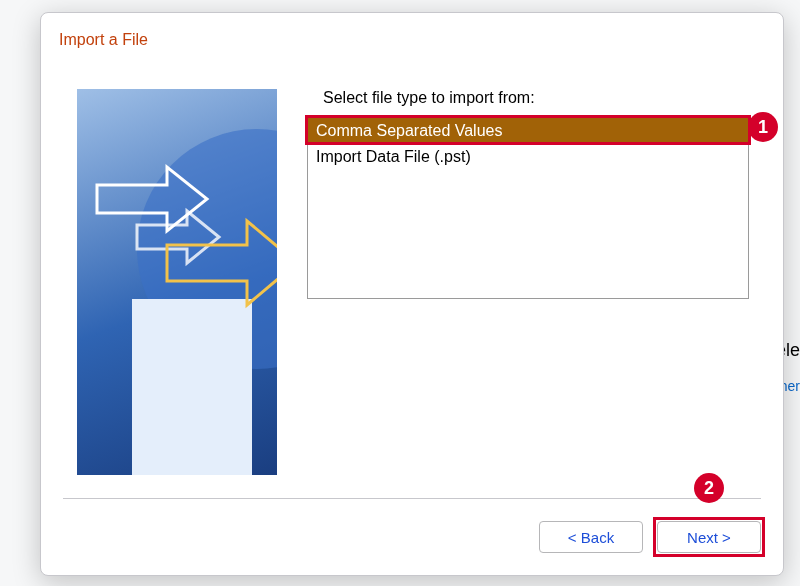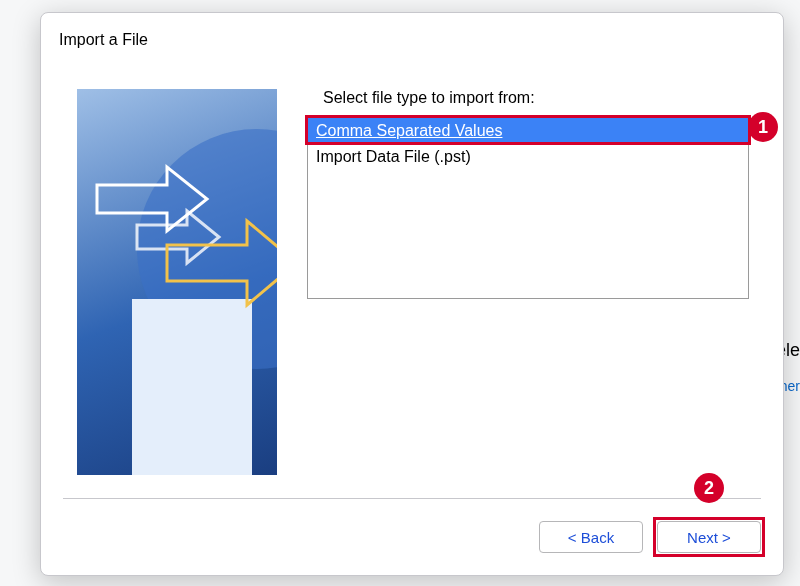--- a/index.html
+++ b/index.html
@@ -44,21 +44,21 @@
       background: #fff;
       border: 1px solid #c7c7cc;
       border-radius: 8px;
       box-shadow: 0 6px 28px rgba(0,0,0,0.22);
     }
     .dialog-title {
       position: absolute;
       left: 18px;
       top: 18px;
       font-size: 16px;
-      color: #000000;
+      color: #c2410c;
     }
     .body-area {
       position: absolute;
       left: 18px;
       top: 58px;
       right: 18px;
       bottom: 108px;
     }
     .wizard-img {
       position: absolute;
@@ -88,23 +88,22 @@
       position: relative;
     }
     .list-item {
       padding: 2px 8px;
       font-size: 16px;
       line-height: 22px;
       cursor: default;
       user-select: none;
     }
     .list-item.selected {
-      background: #3b82f6;
+      background: #a16207;
       color: #fff;
-      text-decoration: underline;
     }
     .red-highlight-1 {
       position: absolute;
       border: 3px solid #d4002a;
       left: -3px;
       top: -3px;
       width: 440px;
       height: 24px;
       pointer-events: none;
     }

